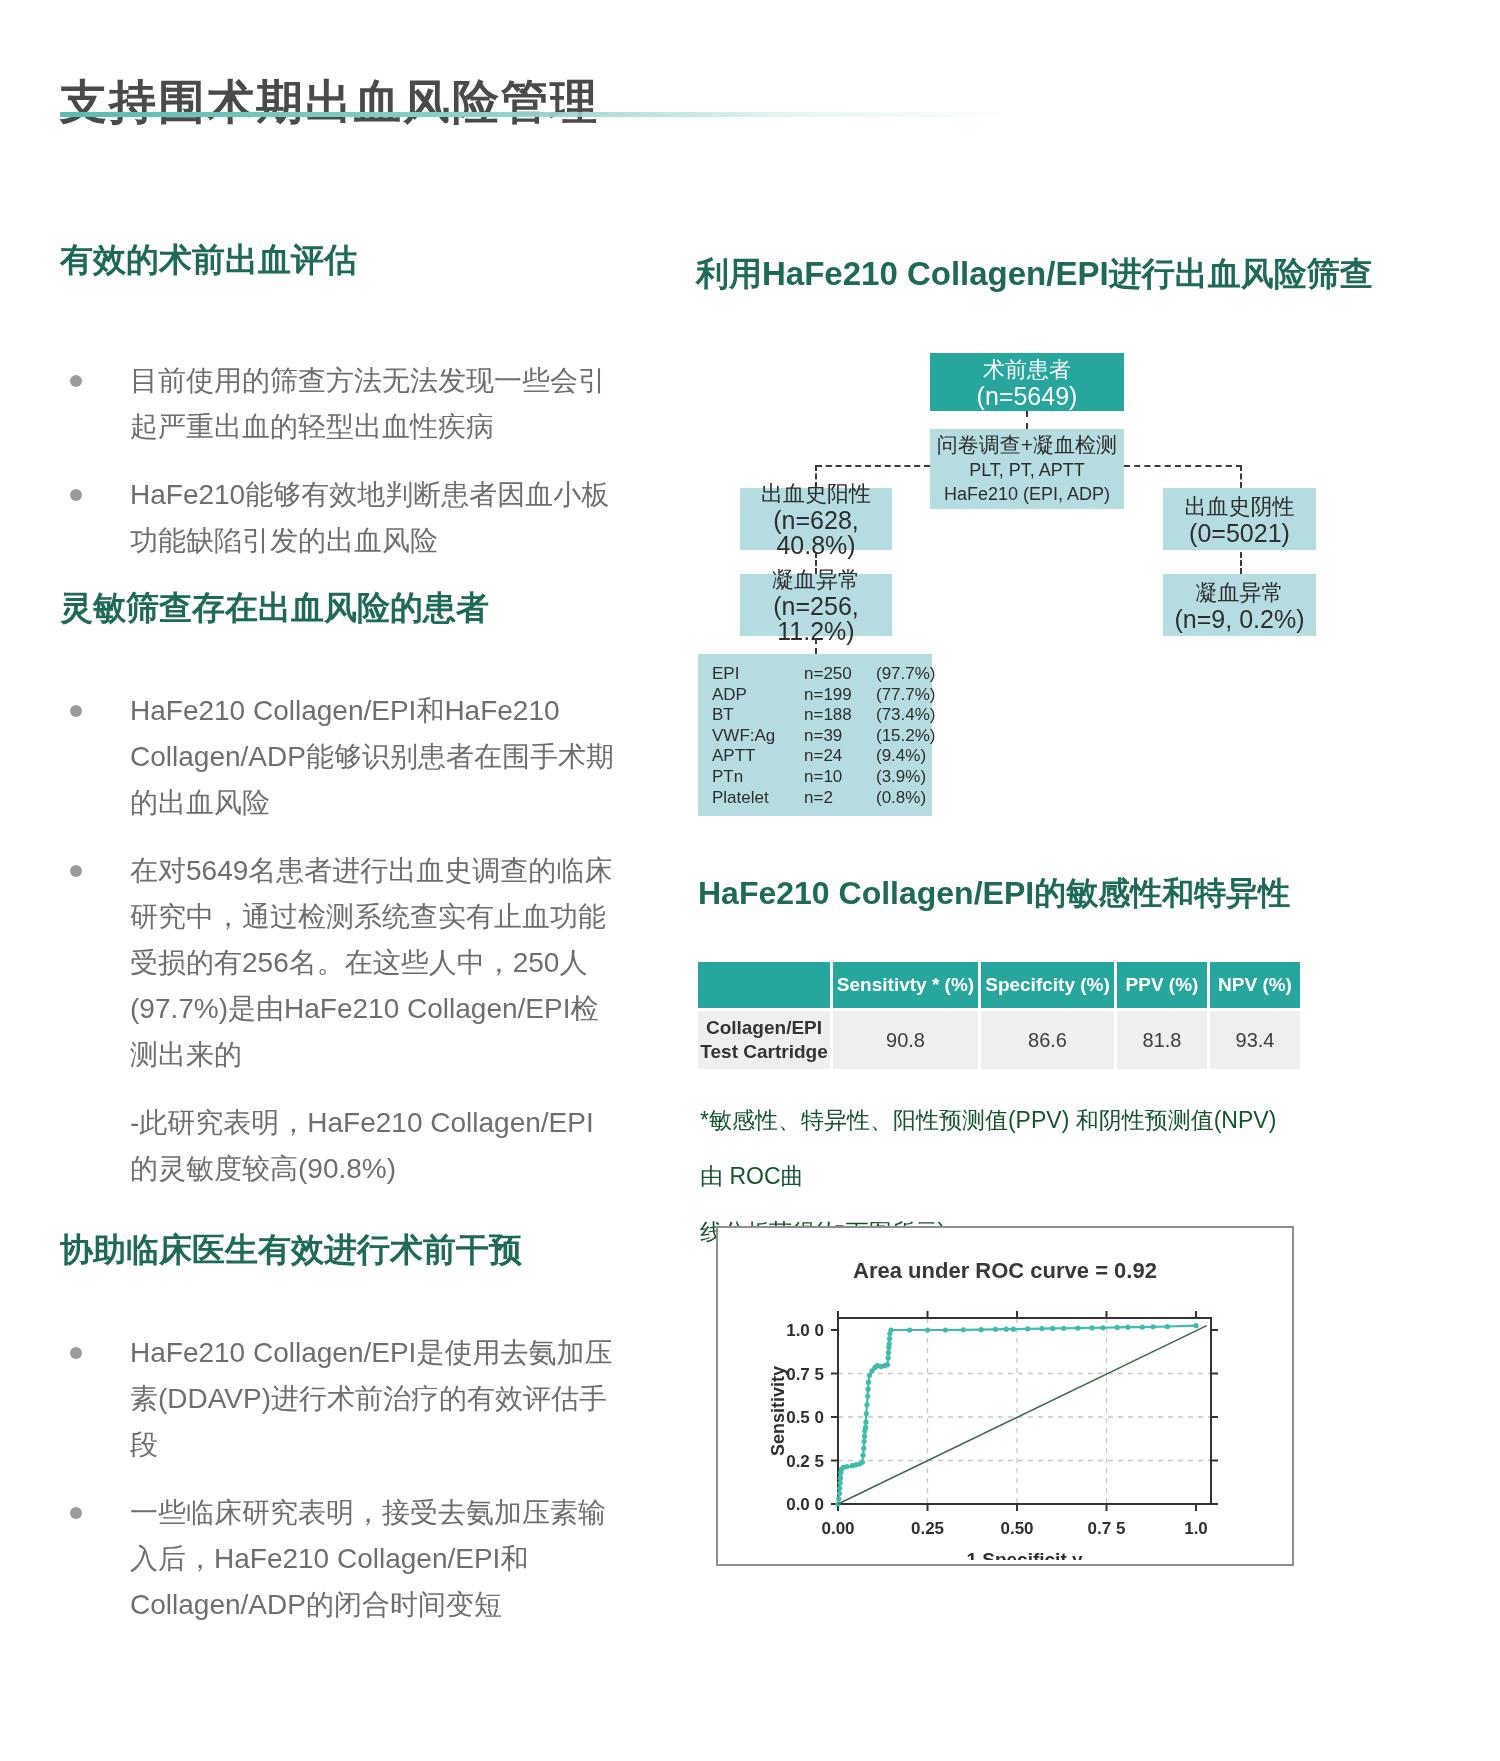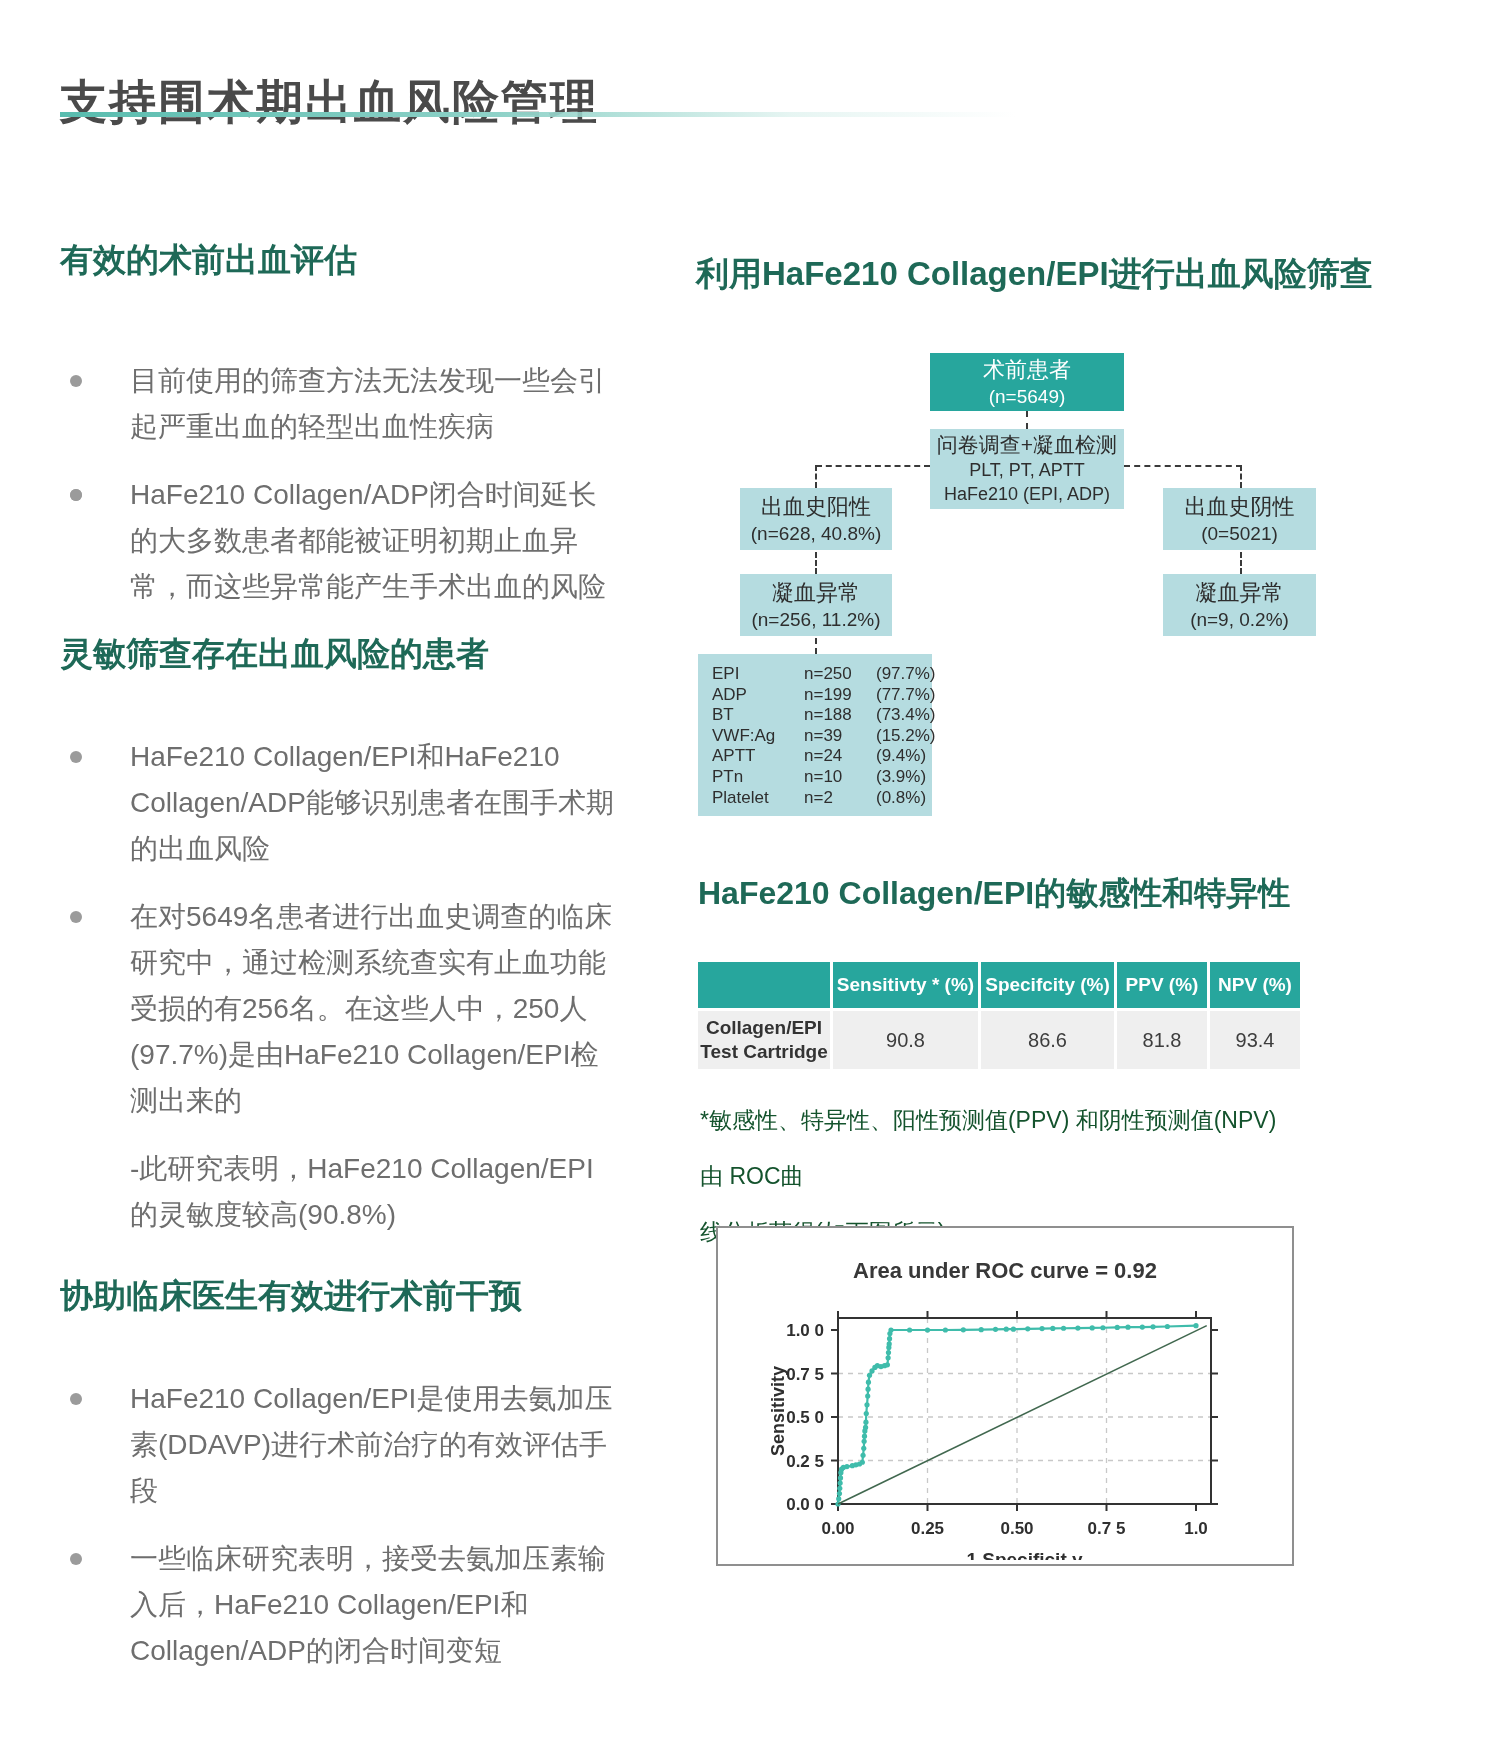--- a/index.html
+++ b/index.html
@@ -24,21 +24,21 @@
   .note-line{margin:4px 0 14px 0;padding-left:70px;font-size:28px;line-height:46px;color:#6e6e6e;}
   
   .flow-title{position:absolute;left:696px;top:252px;font-size:33px;font-weight:bold;color:#1e6957;margin:0;}
   .table-title{position:absolute;left:698px;top:872px;font-size:32px;font-weight:bold;color:#1e6957;margin:0;}
   
   .fbox{position:absolute;display:flex;flex-direction:column;justify-content:center;
         align-items:center;text-align:center;}
   .fbox.teal{background:#27a69d;color:#ffffff;}
   .fbox.blue{background:#b5dce0;color:#2e2e2e;}
   .fbox .l1{font-size:22px;font-weight:400;line-height:28px;}
-  .fbox .l2,.fbox .l3{font-size:19px;line-height:25px;}
+  .fbox .l2,.fbox .l3{font-size:25px;line-height:25px;}
   .conn-v{position:absolute;width:0;border-left:2px dashed #3a3a3a;}
   .conn-h{position:absolute;height:0;border-top:2px dashed #3a3a3a;}
   .stats-box{position:absolute;left:698px;top:654px;width:234px;height:162px;
              background:#b5dce0;color:#2e2e2e;padding:10px 0 8px 14px;box-sizing:border-box;}
   .stats-row{display:grid;grid-template-columns:92px 72px auto;font-size:17px;line-height:20.6px;}
   
   .spec-table{position:absolute;left:698px;top:962px;display:grid;
               grid-template-columns:132px 145px 133px 90px 90px;gap:3px;}
   .spec-table .hcell{background:#27a69d;color:#ffffff;font-size:19px;font-weight:bold;
                      height:46px;display:flex;align-items:center;justify-content:center;text-align:center;}
@@ -62,22 +62,21 @@
 
 <div class="page">
 
   <h1 class="main-title">支持围术期出血风险管理</h1>
   <div class="title-rule"></div>
 
   <div class="left-col">
     <h2 class="sec-head s1">有效的术前出血评估</h2>
     <ul class="bullets">
       <li><span class="dot"></span><span>目前使用的筛查方法无法发现一些会引起严重出血的轻型出血性疾病</span></li>
-      <li><span class="dot"></span></li>
-      <li><span class="dot"></span><span>HaFe210 Collagen/ADP闭合时间延长的大多数患者都能被证明初期止血异常，而这些异常能产生手术出血的风险</span></li>
+      <li><span class="dot"></span><span>HaFe210能够有效地判断患者因血小板功能缺陷引发的出血风险</span></li>
     </ul>
 
     <h2 class="sec-head s2">灵敏筛查存在出血风险的患者</h2>
     <ul class="bullets">
       <li><span class="dot"></span><span>HaFe210 Collagen/EPI和HaFe210 Collagen/ADP能够识别患者在围手术期的出血风险</span></li>
       <li><span class="dot"></span><span>在对5649名患者进行出血史调查的临床研究中，通过检测系统查实有止血功能受损的有256名。在这些人中，250人(97.7%)是由HaFe210 Collagen/EPI检测出来的</span></li>
     </ul>
     <div class="note-line">-此研究表明，HaFe210 Collagen/EPI的灵敏度较高(90.8%)</div>
 
     <h2 class="sec-head s3">协助临床医生有效进行术前干预</h2>

